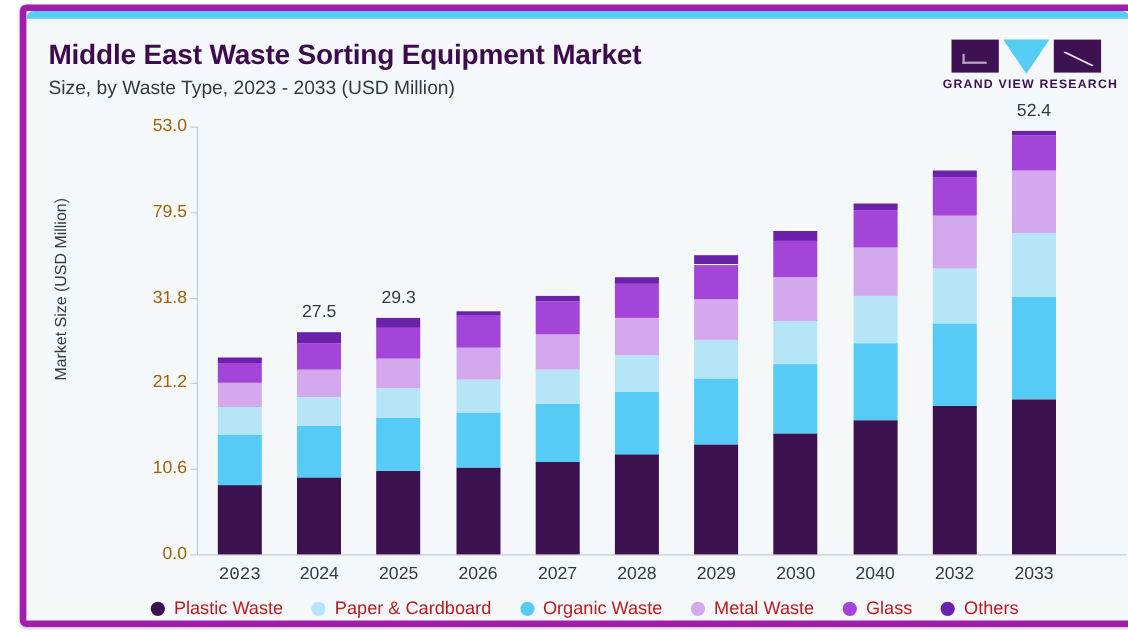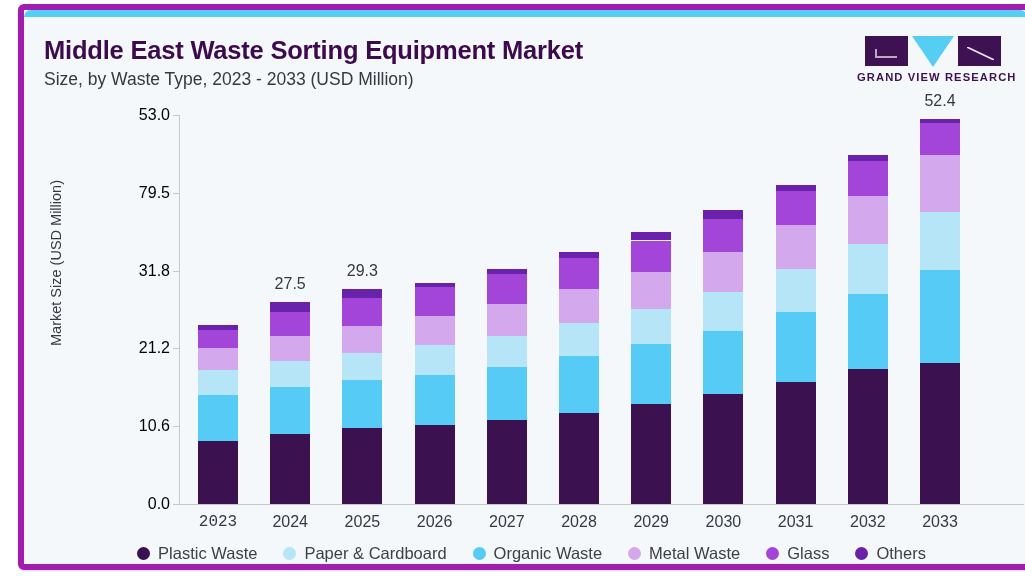--- a/index.html
+++ b/index.html
@@ -131,21 +131,21 @@
     font-size: 14.5px;
     color: #333a40;
     white-space: nowrap;
   }
   .ytick-label {
     position: absolute;
     right: 0;
     width: 56px;
     text-align: right;
     font-size: 16px;
-    color: #000000;
+    color: #a16207;
     transform: translateY(-9px);
   }
   .ytick-mark {
     position: absolute;
     width: 6px;
     height: 1px;
     background: #c2c9cf;
   }
   #yaxis-line {
     position: absolute;
@@ -204,21 +204,21 @@
     gap: 8px;
   }
   .legend-dot {
     width: 13px;
     height: 13px;
     border-radius: 50%;
     flex: none;
   }
   .legend-text {
     font-size: 16.5px;
-    color: #404040;
+    color: #b91c1c;
     white-space: nowrap;
   }
 </style>
 </head>
 <body>
 
 <div id="card">
   <div id="topbar"></div>
 
   <div id="title">Middle East Waste Sorting Equipment Market</div>
@@ -331,21 +331,21 @@
           <div class="seg" style="top: 200.415px; height: 8.80755px; background: rgb(106, 34, 171);"></div>
           <div class="xtick-label">2030</div>
         </div>
         <div class="bar-group" style="left: 751.6px; top: 0px; width: 40px; height: 494px;">
           <div class="seg" style="top: 372.162px; height: 121.838px; background: rgb(59, 17, 80);"></div>
           <div class="seg" style="top: 302.436px; height: 69.7264px; background: rgb(85, 203, 245);"></div>
           <div class="seg" style="top: 259.132px; height: 43.3038px; background: rgb(183, 229, 248);"></div>
           <div class="seg" style="top: 215.094px; height: 44.0377px; background: rgb(211, 168, 236);"></div>
           <div class="seg" style="top: 181.332px; height: 33.7623px; background: rgb(163, 69, 216);"></div>
           <div class="seg" style="top: 175.46px; height: 5.8717px; background: rgb(106, 34, 171);"></div>
-          <div class="xtick-label">2031</div>
+          <div class="xtick-label">2040</div>
         </div>
         <div class="bar-group" style="left: 823.8px; top: 0px; width: 40px; height: 494px;">
           <div class="seg" style="top: 358.951px; height: 135.049px; background: rgb(59, 17, 80);"></div>
           <div class="seg" style="top: 284.087px; height: 74.8642px; background: rgb(85, 203, 245);"></div>
           <div class="seg" style="top: 234.177px; height: 49.9094px; background: rgb(183, 229, 248);"></div>
           <div class="seg" style="top: 186.47px; height: 47.7075px; background: rgb(211, 168, 236);"></div>
           <div class="seg" style="top: 151.24px; height: 35.2302px; background: rgb(163, 69, 216);"></div>
           <div class="seg" style="top: 144.634px; height: 6.60566px; background: rgb(106, 34, 171);"></div>
           <div class="xtick-label">2032</div>
         </div>

